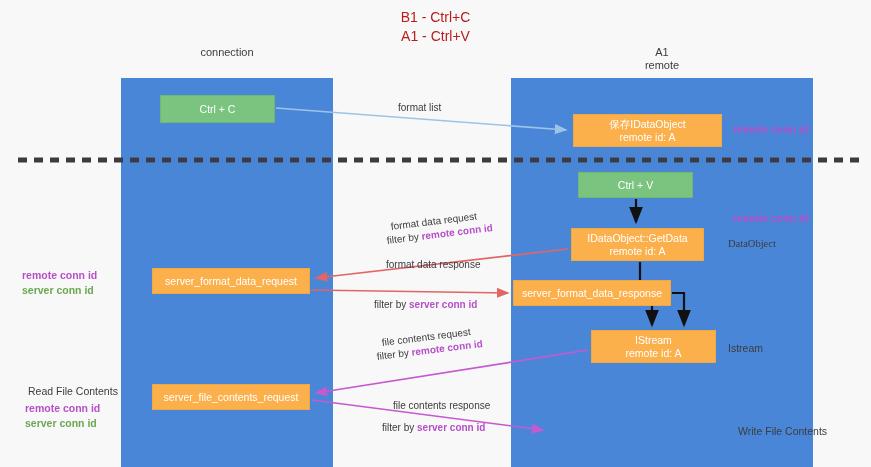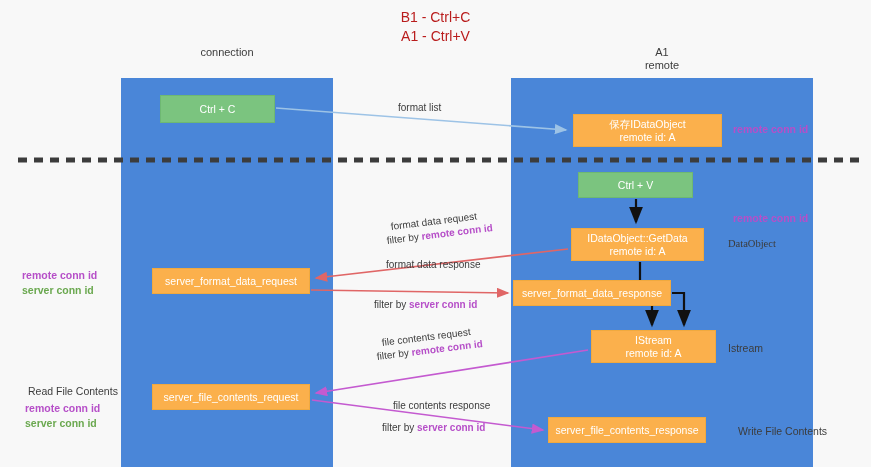--- a/index.html
+++ b/index.html
@@ -151,23 +151,20 @@
 
   <div class="node orange" id="n-istream">
     <span>IStream</span>
     <span>remote id: A</span>
   </div>
 
   <div class="node orange" id="n-file-req">
     <span>server_file_contents_request</span>
   </div>
 
-  <div class="node orange" id="n-file-res">
-    <span>server_file_contents_response</span>
-  </div>
 
   <div class="flabel" id="l-formatlist">format list</div>
 
   <div class="flabel" id="l-fdr">format data request</div>
   <div class="flabel" id="l-fdr2">
     <span>filter by </span><b class="purple">remote conn id</b>
   </div>
 
   <div class="flabel" id="l-fdres">format data response</div>
   <div class="flabel" id="l-fdres2">

